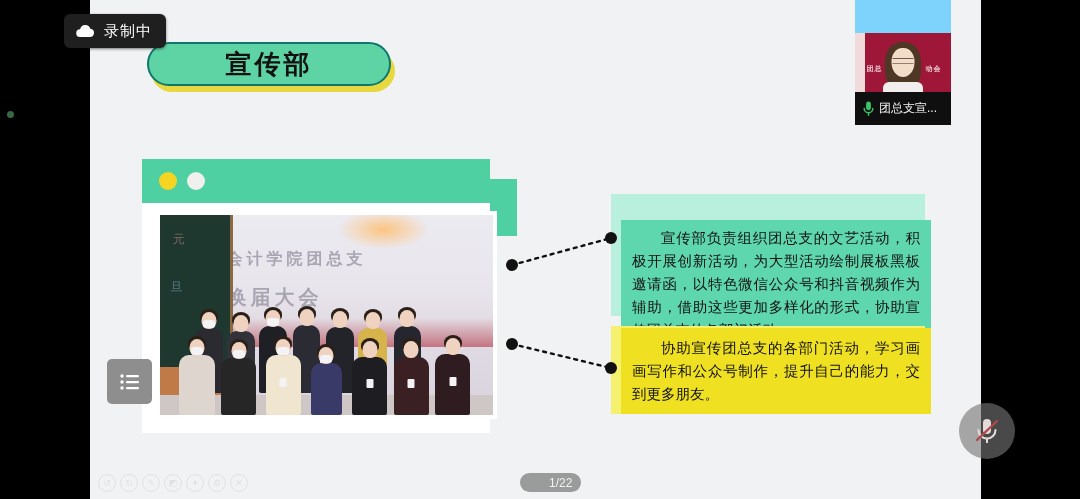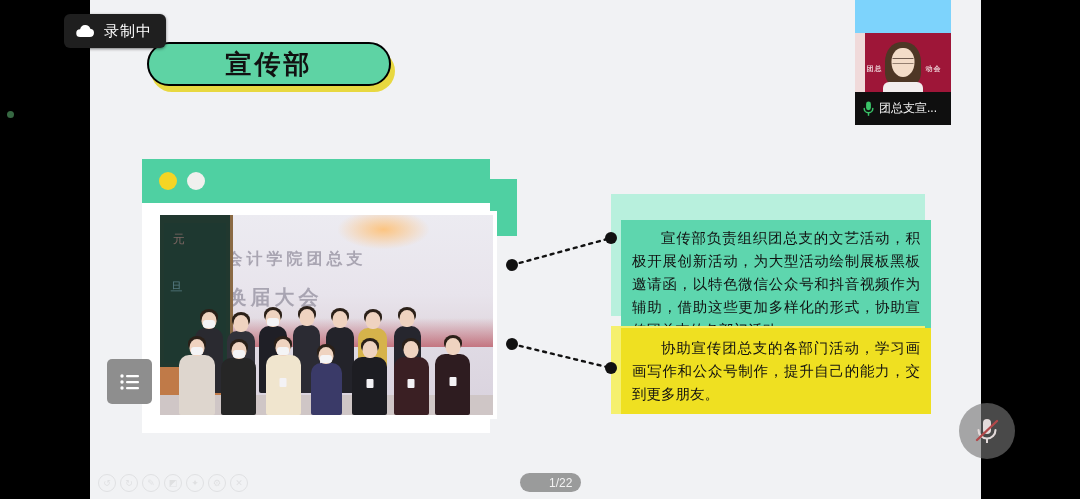--- a/index.html
+++ b/index.html
@@ -40,21 +40,21 @@
     left: 4px; top: 8px;
     width: 244px; height: 42px;
     background: #e8d840;
     border-radius: 24px;
   }
   #title-pill {
     position: absolute;
     left: 0px; top: 0px;
     width: 244px; height: 44px;
     background: #5ed3a4;
-    border: 2px solid #000000;
+    border: 2px solid #0f766e;
     border-radius: 24px;
     display: flex; align-items: center; justify-content: center;
   }
   #title-text {
     font-size: 26px;
     font-weight: 700;
     color: #111;
     letter-spacing: 3px;
   }
 

